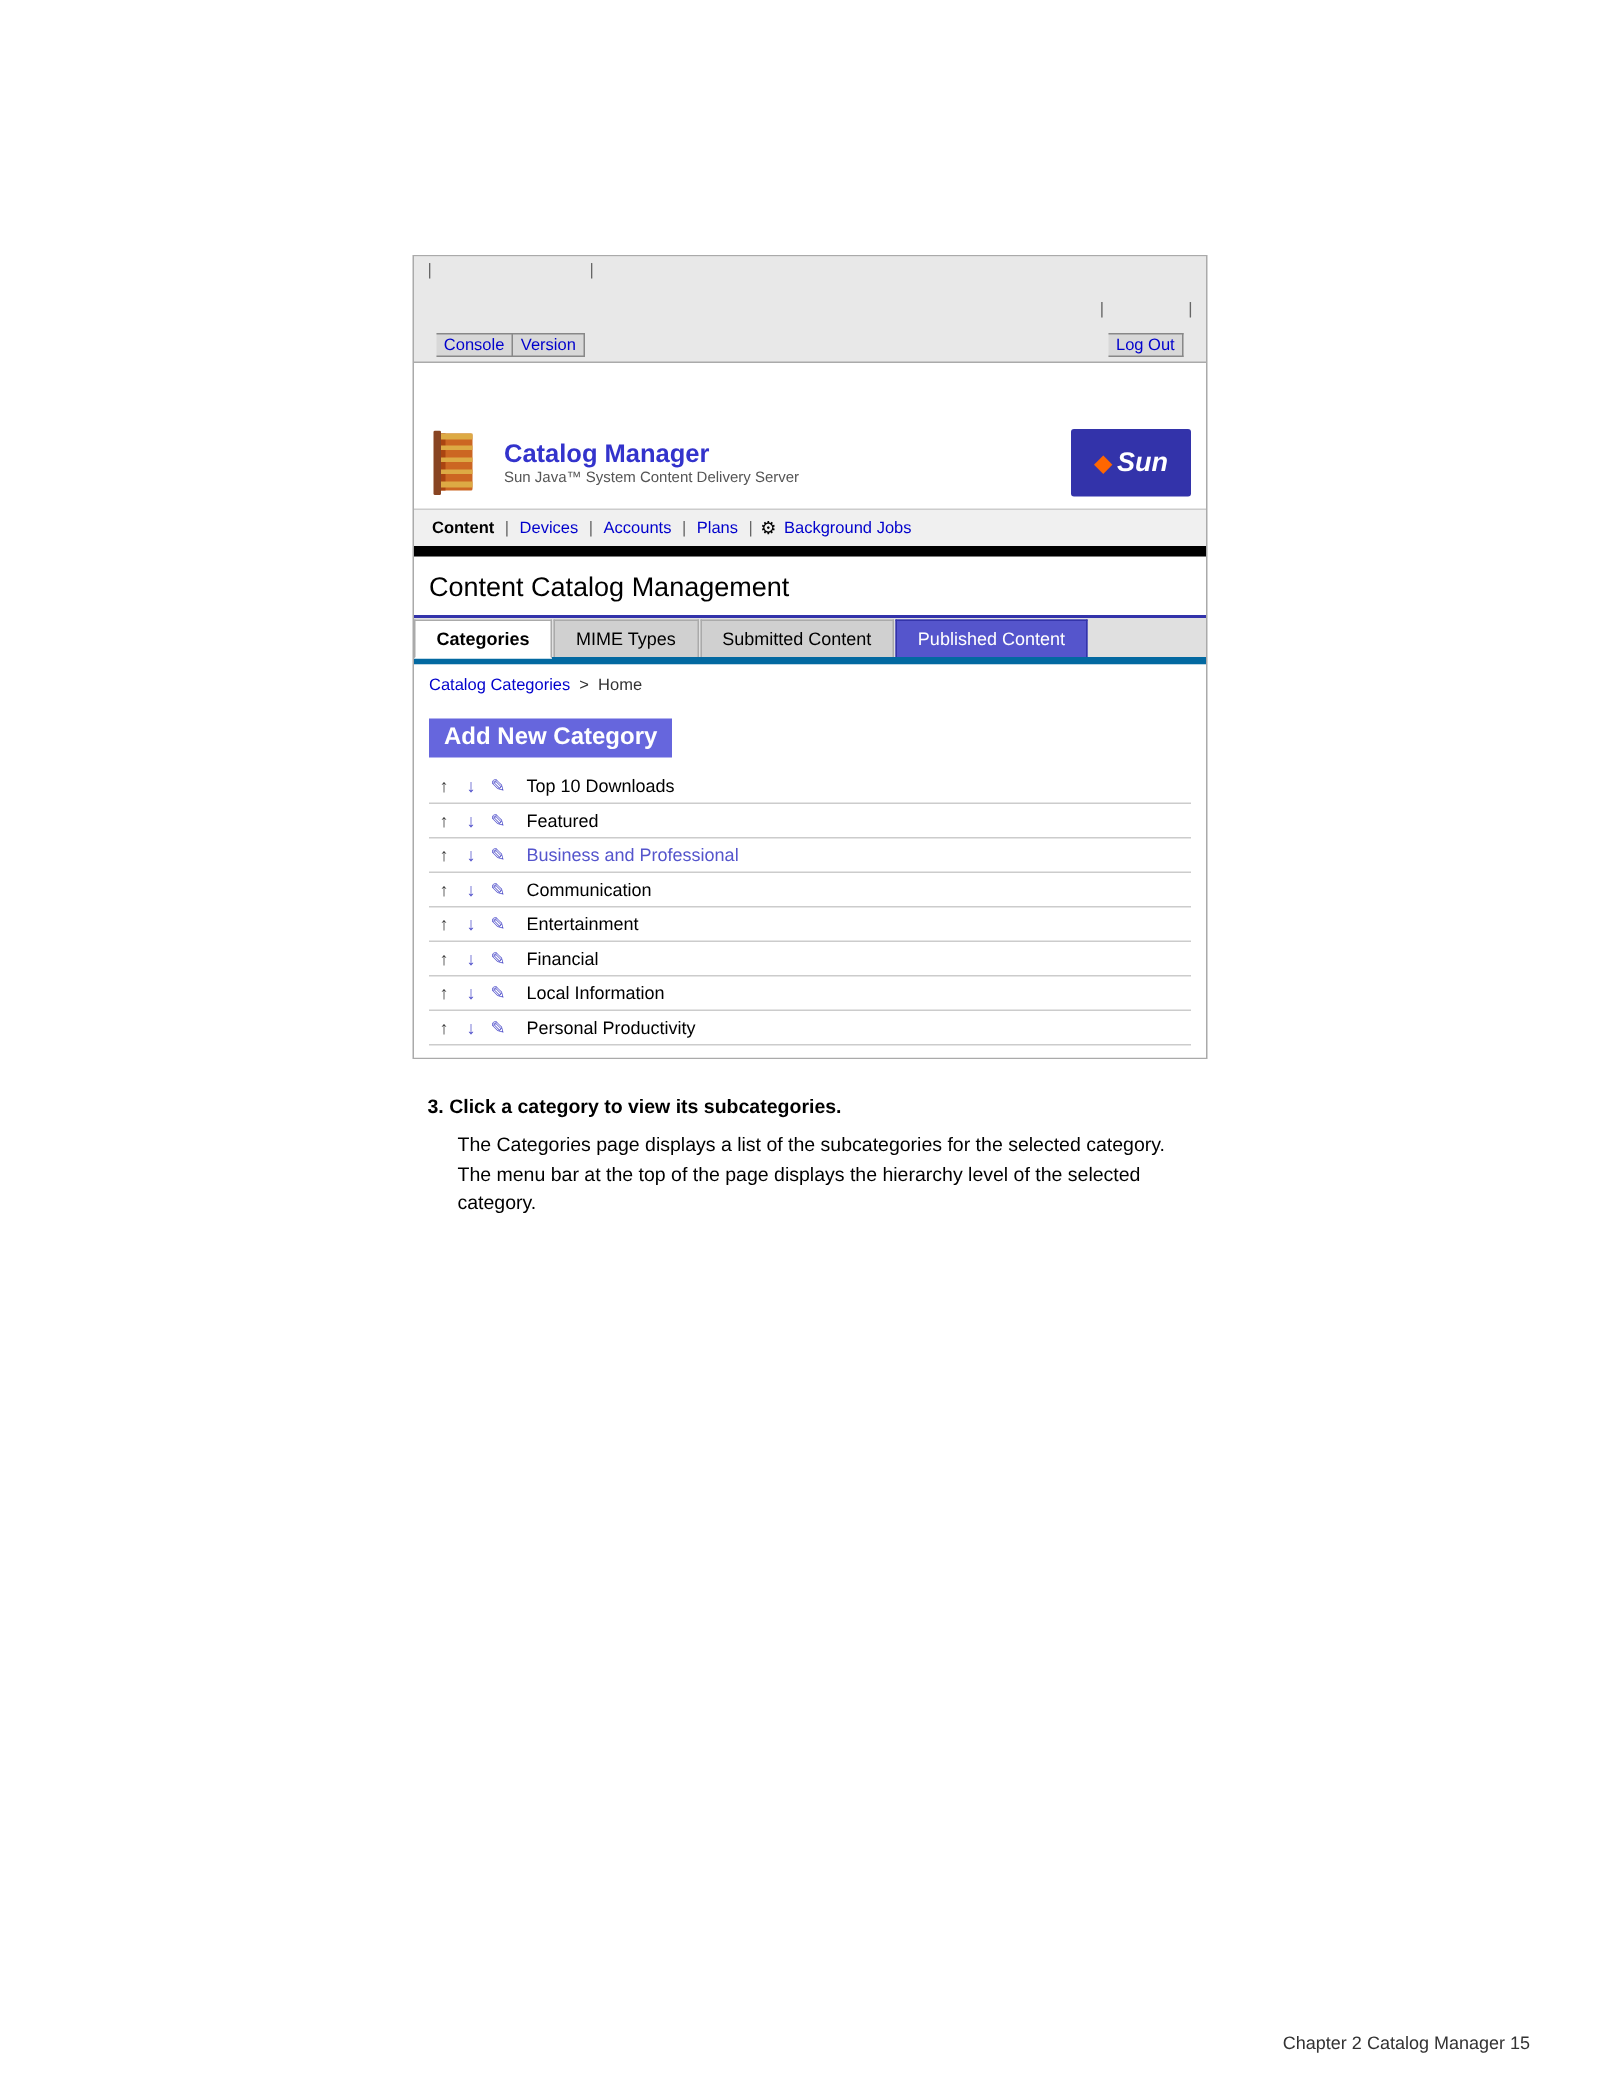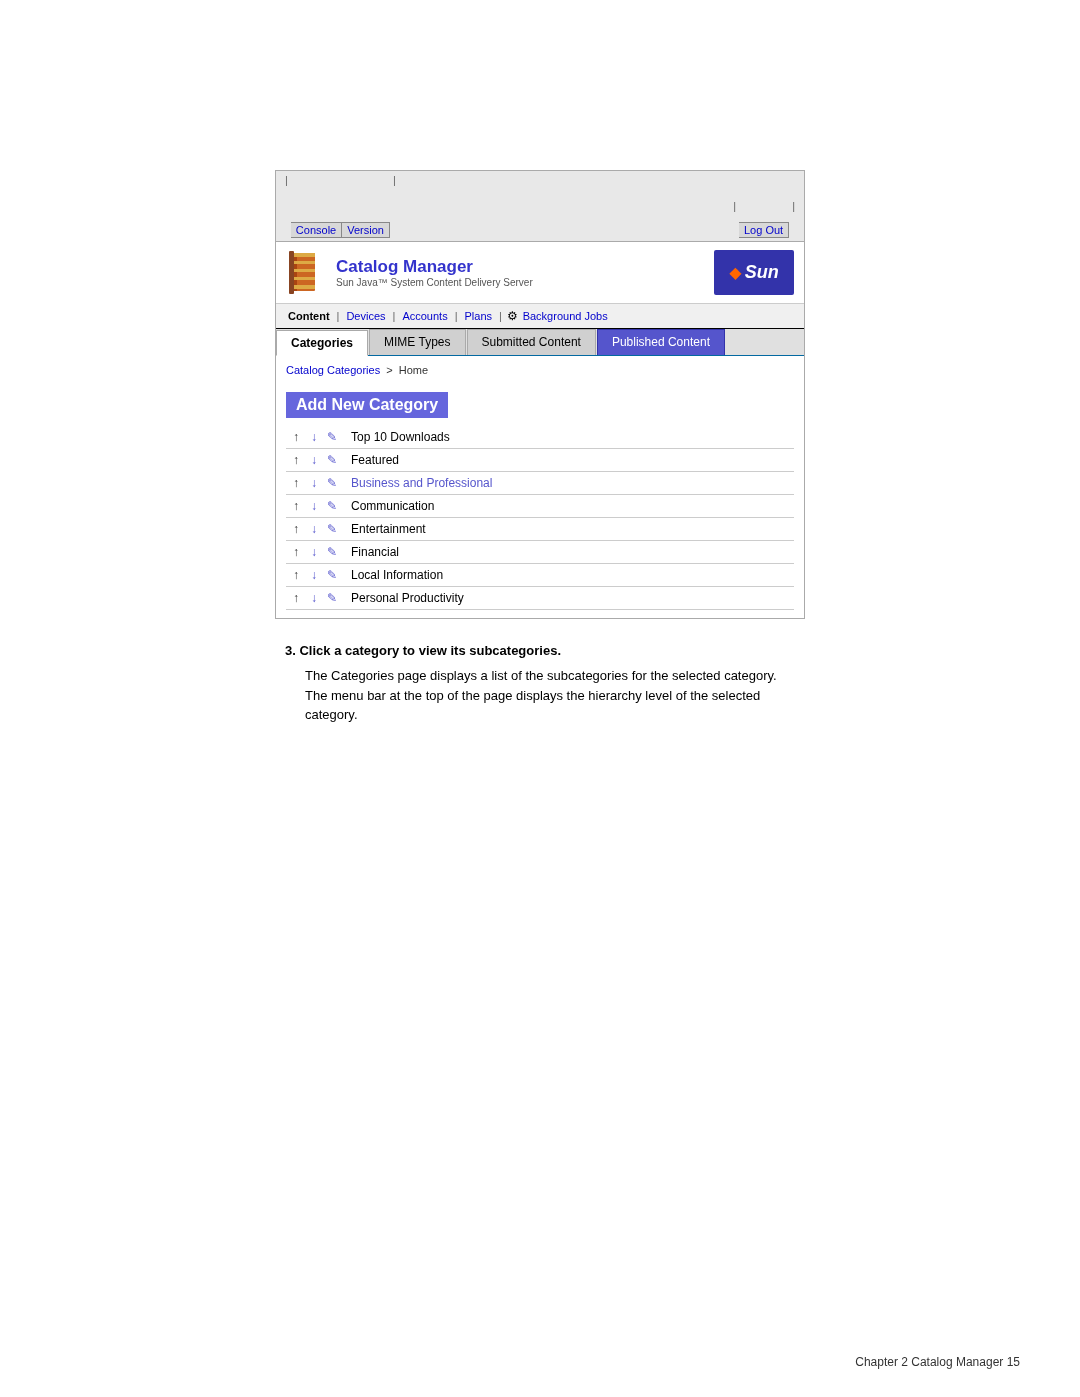--- a/index.html
+++ b/index.html
@@ -59,20 +59,21 @@
     }
 
     
     .header {
       display: flex;
       align-items: center;
       justify-content: space-between;
       background: #ffffff;
       padding: 8px 10px;
       border-bottom: 1px solid #cccccc;
+      margin-top: 36px;
     }
     .header-left {
       display: flex;
       align-items: center;
       gap: 10px;
     }
     .header-book-icon {
       width: 40px;
       height: 45px;
       display: flex;
@@ -111,21 +112,21 @@
     .sun-logo-diamond {
       color: #ff6600;
       font-size: 16px;
       margin-right: 3px;
     }
 
     
     .nav-bar {
       background: #f0f0f0;
       padding: 5px 10px;
-      border-bottom: 1px solid #000000;
+      border-bottom: 7px solid #000000;
       font-size: 11px;
       display: flex;
       align-items: center;
       gap: 0;
     }
     .nav-item {
       color: #0000cc;
       text-decoration: none;
       cursor: pointer;
       padding: 0 2px;
@@ -155,22 +156,23 @@
     }
     .page-title {
       font-size: 18px;
       font-weight: normal;
       color: #000000;
     }
 
     
     .tabs-bar {
       display: flex;
-      border-bottom: 1px solid #0369a1;
+      border-bottom: 5px solid #0369a1;
       background: #e0e0e0;
+      align-items: center;
     }
     .tab {
       padding: 5px 14px;
       font-size: 12px;
       cursor: pointer;
       border: 1px solid #aaaaaa;
       border-bottom: none;
       background: #d0d0d0;
       color: #000000;
       margin-right: 1px;
@@ -332,20 +334,23 @@
       <a class="nav-item">Accounts</a>
       <span class="nav-separator">|</span>
       <a class="nav-item">Plans</a>
       <span class="nav-separator">|</span>
       <span class="nav-bg-jobs">
         <span class="gear-icon">⚙</span>
         <a class="nav-item">Background Jobs</a>
       </span>
     </div>
 
+    <div class="page-title-section">
+      <h1 class="page-title">Content Catalog Management</h1>
+    </div>
 
     <div class="tabs-bar">
       <div class="tab active">Categories</div>
       <div class="tab">MIME Types</div>
       <div class="tab">Submitted Content</div>
       <div class="tab highlight">Published Content</div>
     </div>
 
     <div class="content-area">
 

